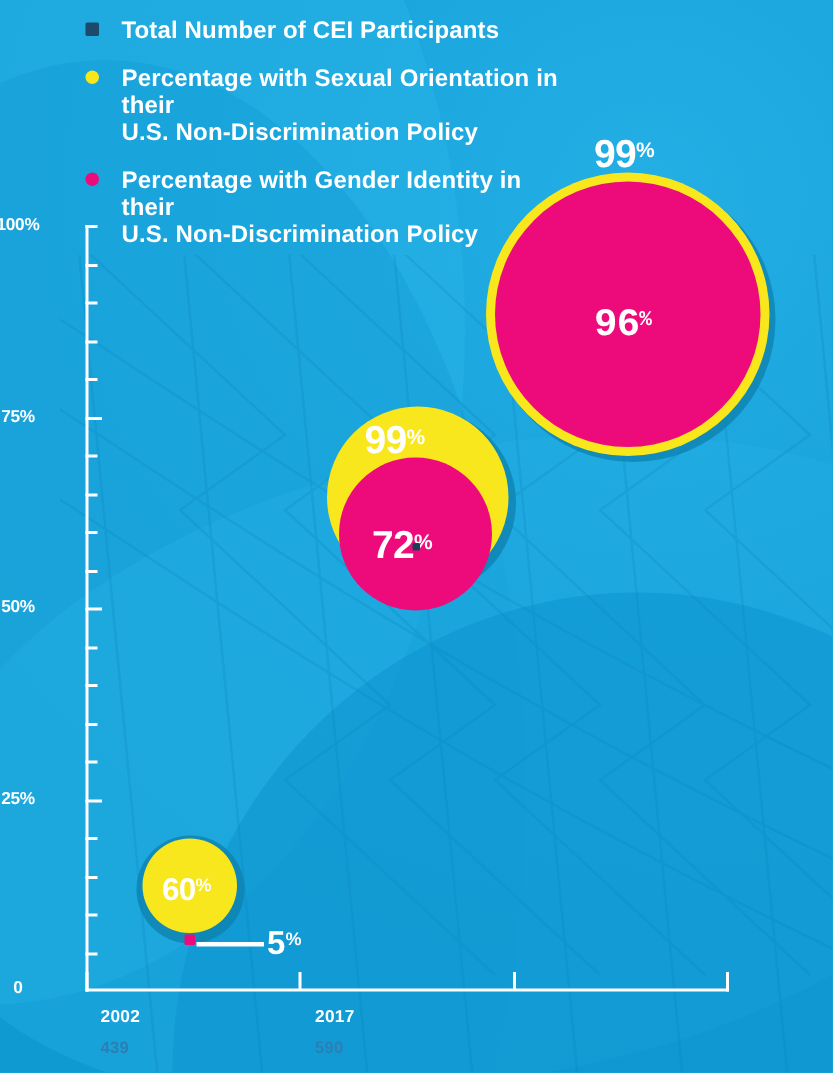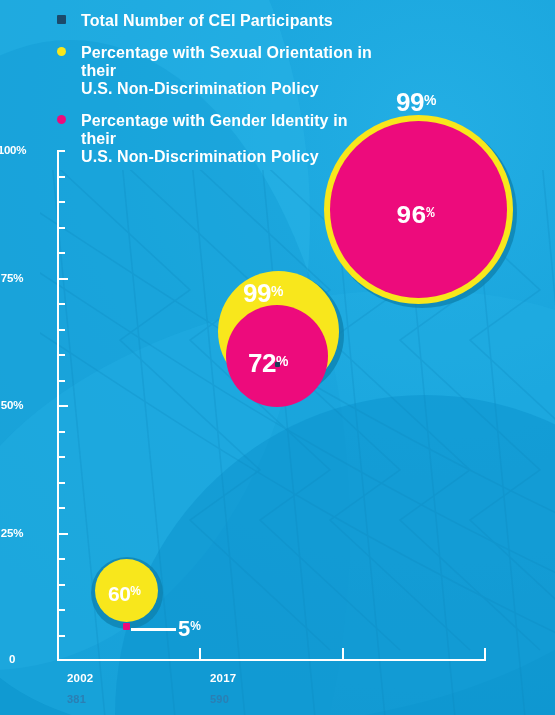--- a/index.html
+++ b/index.html
@@ -355,20 +355,20 @@
     <div class="ring-shadow" style="left:327px; top:118px; width:190px; height:190px;"></div>
     <div class="circle circle-yellow" style="left:324px; top:115px; width:189px; height:189px;"></div>
     <div class="circle circle-pink" style="left:330px; top:121px; width:177px; height:177px;"></div>
     <div class="bub-label" style="left:396px; top:203px;font-family:Liberation Mono, monospace;">
       <span class="num">96</span><span class="pct">%</span>
     </div>
   </div>
 
   <div class="xcat" style="left:67px">
     <div class="xcat-year">2002</div>
-    <div class="xcat-count">381</div>
+    <div class="xcat-count">439</div>
   </div>
   <div class="xcat" style="left:210px">
     <div class="xcat-year">2017</div>
     <div class="xcat-count">590</div>
   </div>
 
 </div>
 
 </body></html>

